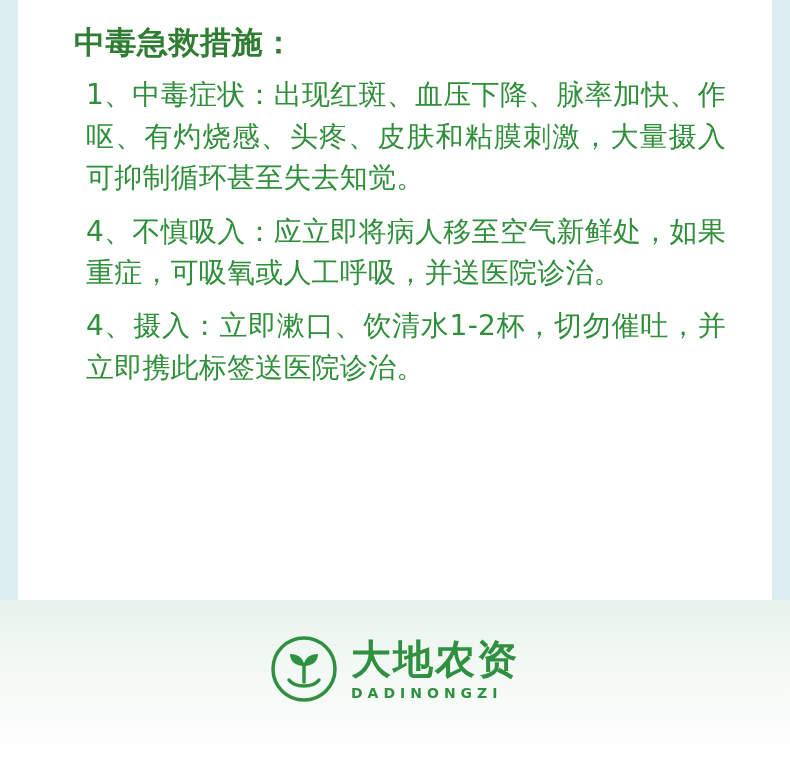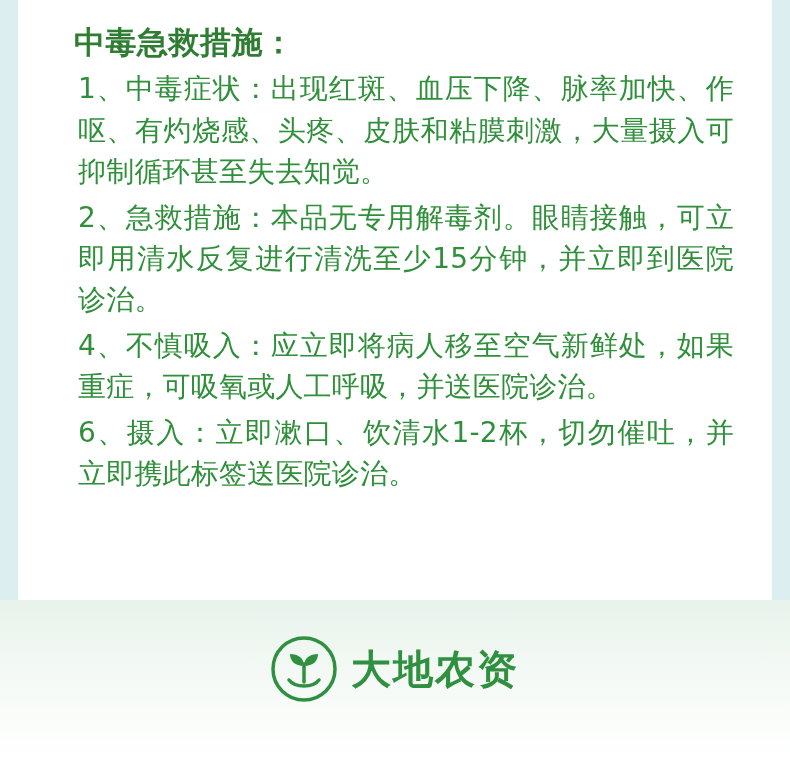--- a/index.html
+++ b/index.html
@@ -46,21 +46,21 @@
     font-weight: bold;
     color: #2f7d32;
     line-height: 1.3;
     letter-spacing: 0.5px;
     margin: 0 0 6px 0;
   }
   .para {
     font-size: 28px;
     color: #2f8f3a;
     line-height: 1.48;
-    margin: 4px;
+    margin: 12px;
     letter-spacing: 0.2px;
     text-align: justify;
     text-justify: inter-character;
   }
   
   .bottom-wash {
     position: absolute;
     left: 0;
     top: 600px;
     width: 790px;
@@ -106,35 +106,35 @@
 <body>
 
 <div class="page">
 
   <div class="edge-strip left"></div>
   <div class="edge-strip right"></div>
 
   <div class="card">
     <h1 class="card-title">中毒急救措施：</h1>
     <p class="para">1、中毒症状：出现红斑、血压下降、脉率加快、作呕、有灼烧感、头疼、皮肤和粘膜刺激，大量摄入可抑制循环甚至失去知觉。</p>
-    <p class="para">2、急救措施：本品无专用解毒剂。眼睛接触，可立即用清水反复进行清洗至少15分钟，并立即到医院诊治。</p>
     <p class="para">4、不慎吸入：应立即将病人移至空气新鲜处，如果重症，可吸氧或人工呼吸，并送医院诊治。</p>
-    <p class="para">6、摄入：立即漱口、饮清水1-2杯，切勿催吐，并立即携此标签送医院诊治。</p>
+    <p class="para">4、摄入：立即漱口、饮清水1-2杯，切勿催吐，并立即携此标签送医院诊治。</p>
   </div>
 
   <div class="bottom-wash"></div>
 
   <div class="footer">
     <span class="logo-mark">
       <svg viewBox="0 0 66 66" width="66" height="66" aria-hidden="true">
         <circle cx="33" cy="33" r="31" fill="none" stroke="#2f9140" stroke-width="3.5"></circle>
         <path d="M33 46 L33 28" stroke="#2f9140" stroke-width="3.5" stroke-linecap="round" fill="none"></path>
         <path d="M33 30 C24 30 19 25 19 18 C27 18 33 22 33 30 Z" fill="#2f9140"></path>
         <path d="M33 30 C42 30 47 25 47 18 C39 18 33 22 33 30 Z" fill="#2f9140"></path>
         <path d="M18 44 C24 52 42 52 48 44" stroke="#2f9140" stroke-width="3.5" fill="none" stroke-linecap="round"></path>
       </svg>
     </span>
     <span class="brand-block">
       <span class="brand-cn">大地农资</span>
+      <span class="brand-en">DADINONGZI</span>
     </span>
   </div>
 
 </div>
 
 </body></html>

